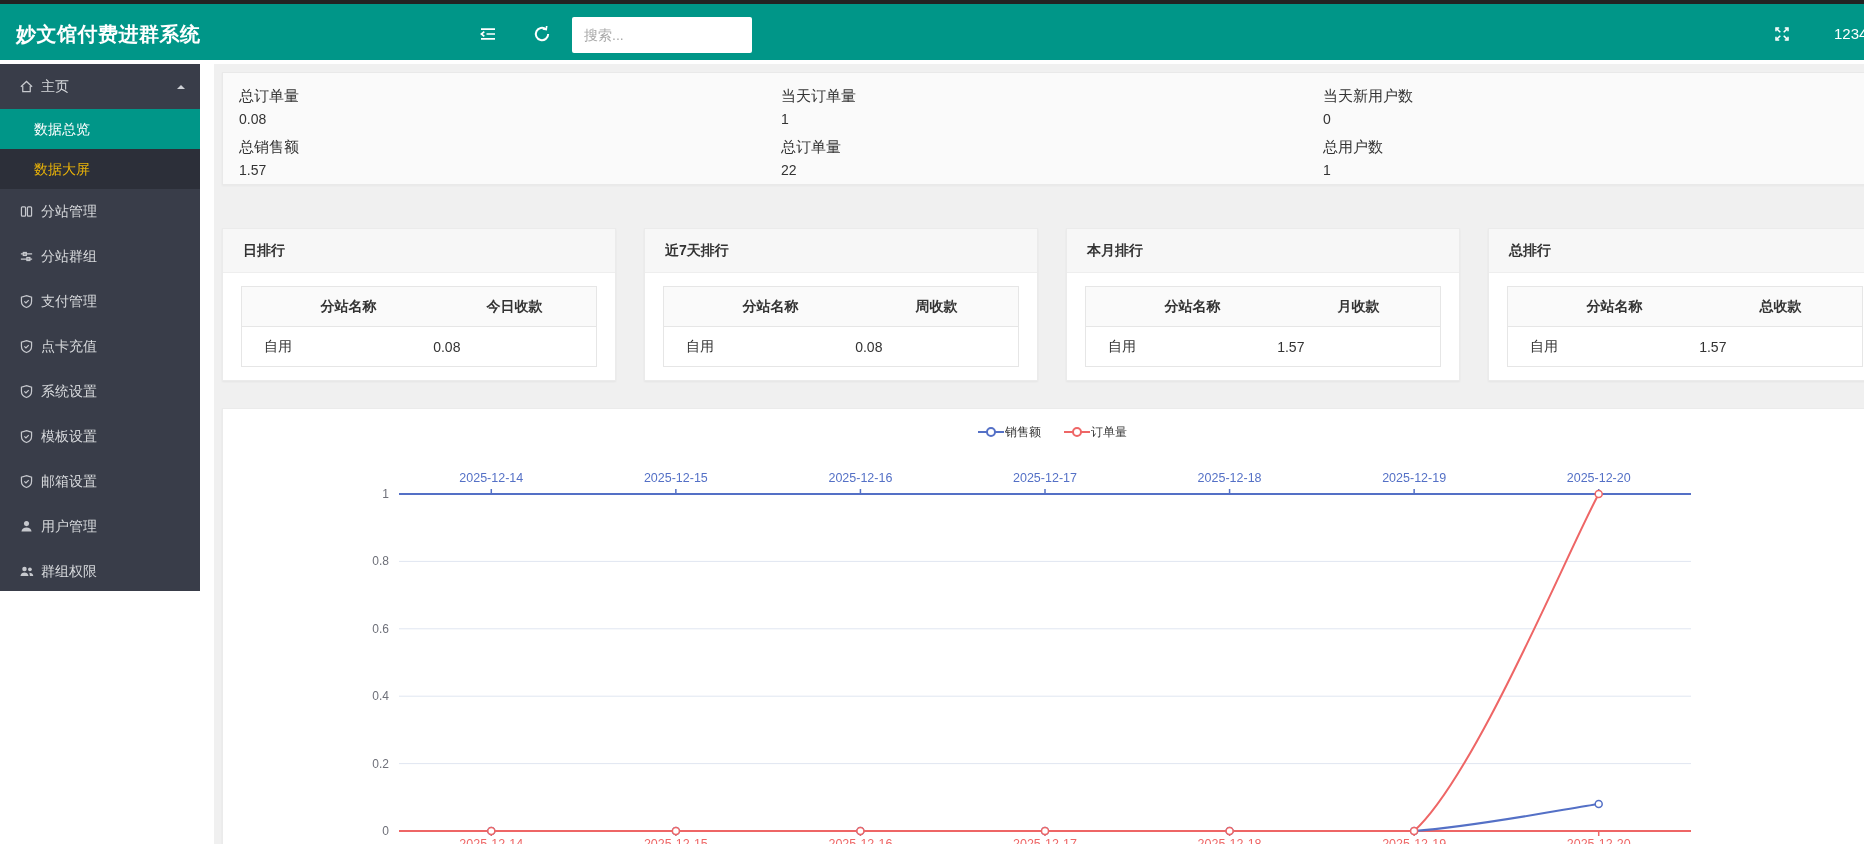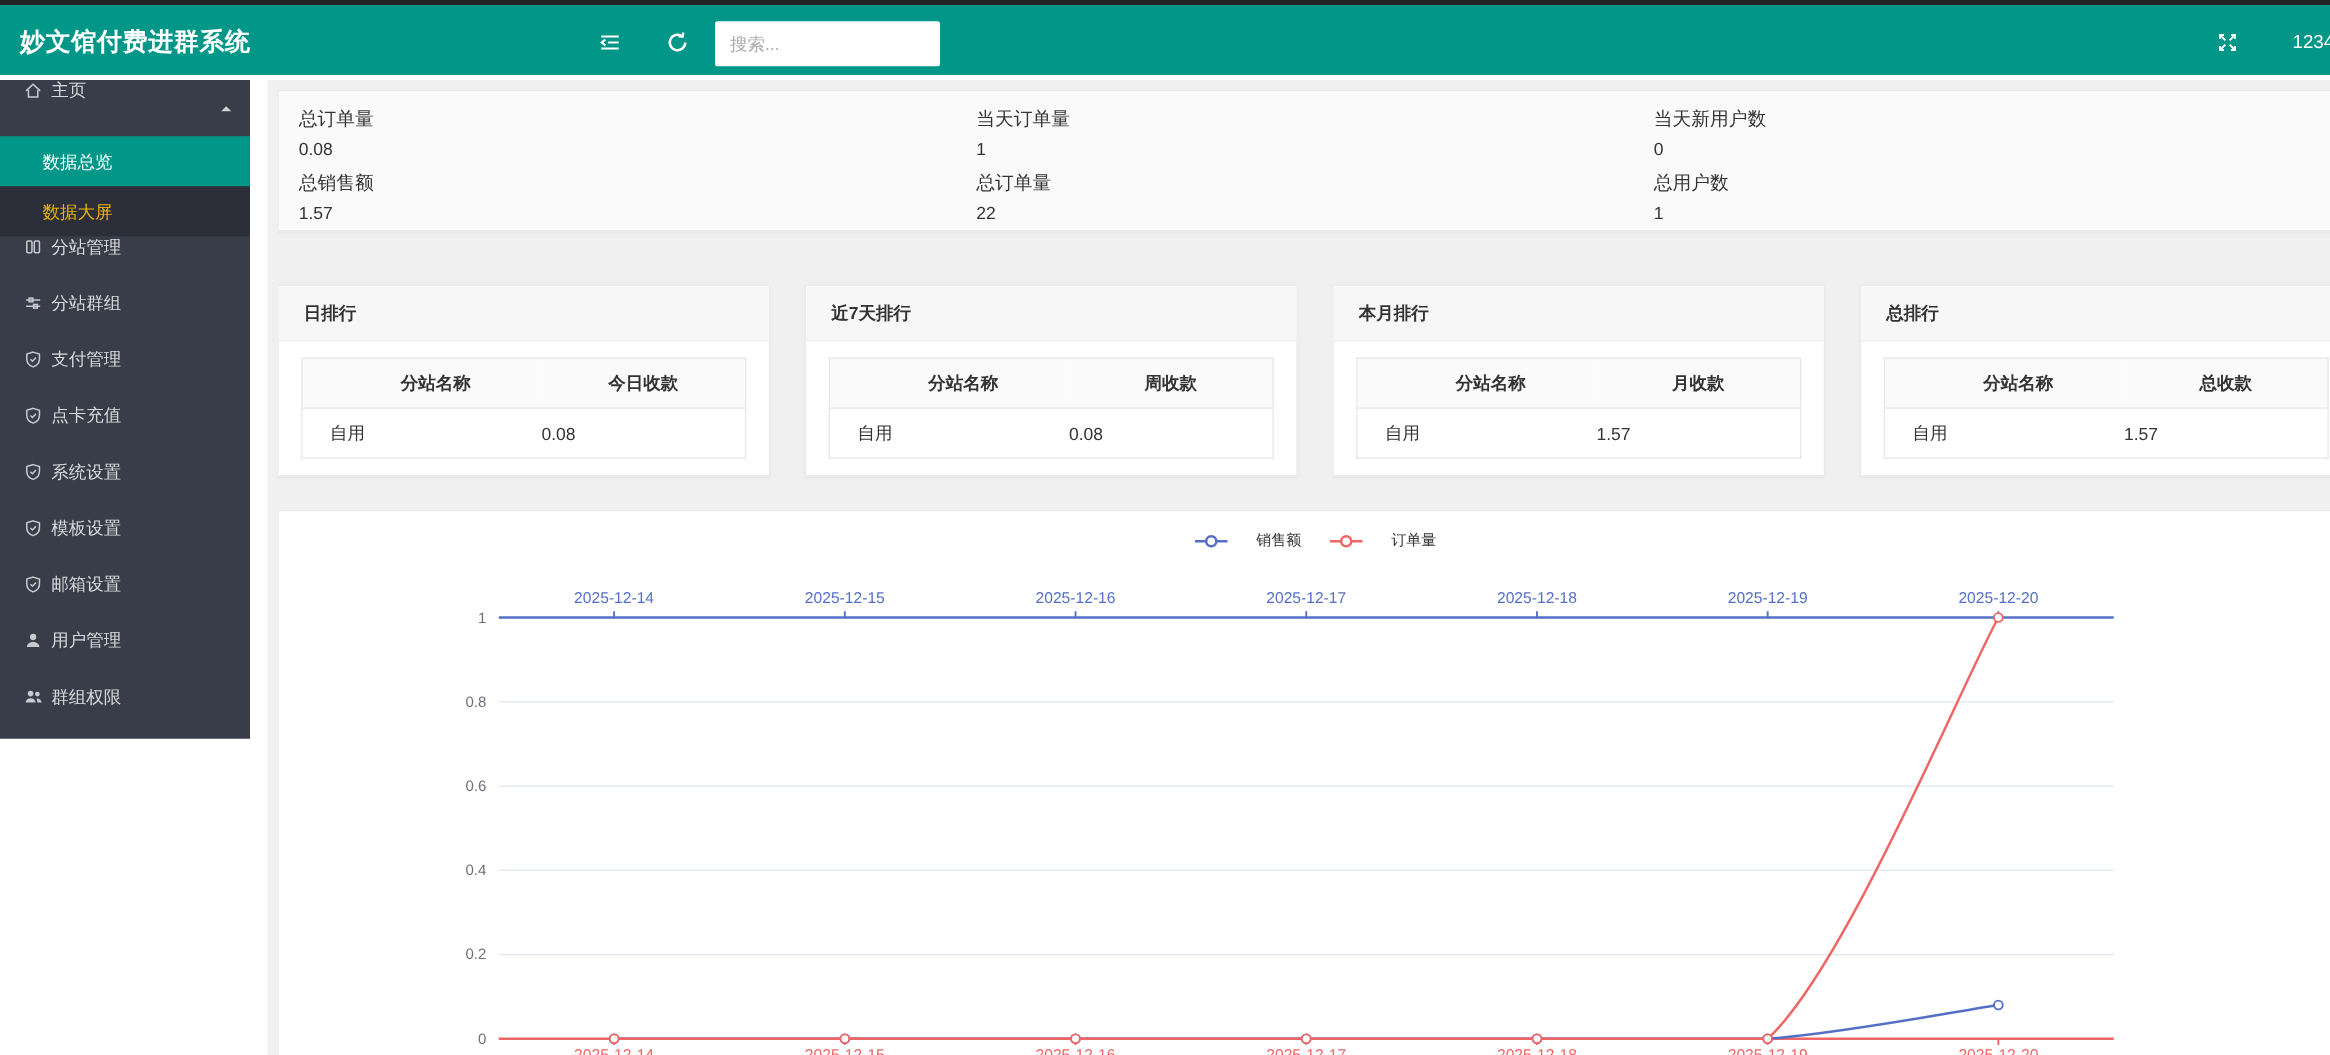--- a/index.html
+++ b/index.html
@@ -19,21 +19,21 @@
   #icon-fullscreen{left:1764px}
   .search-box{position:absolute;left:572px;top:13px;width:180px;height:36px}
   .search-box input{width:100%;height:100%;border:none;border-radius:2px;padding:12px 12px;
     font-size:14px;color:#333;outline:none;background:#fff;font-family:inherit}
   .search-box input::placeholder{color:#a9a9a9}
   .username{position:absolute;left:1834px;top:0;height:60px;line-height:60px;color:#fff;
     font-size:15px;cursor:pointer;white-space:nowrap}
 
   
   .sidebar{position:absolute;left:0;top:64px;width:200px;height:527px;background:var(--sidebar);z-index:4}
-  .side-item{height:45px;display:flex;align-items:flex-start;padding-left:18px;color:#d8dadd;
+  .side-item{height:45px;display:flex;align-items:center;padding-left:18px;color:#d8dadd;
     font-size:14px;cursor:pointer;position:relative;white-space:nowrap}
   .si-icon{width:17px;height:17px;display:flex;align-items:center;justify-content:center;color:#c7c9ce}
   .si-label{padding-left:6px}
   .side-caret{position:absolute;right:14px;top:50%;transform:translateY(-50%);color:#cfd1d6;line-height:0}
   .sub-item{height:40px;line-height:40px;padding-left:34px;font-size:14px;color:#eab308;
     background:rgba(0,0,0,.22);cursor:pointer;white-space:nowrap}
   .sub-item.active{background:var(--teal);color:#fff}
 
   
   .main{position:absolute;left:200px;top:64px;width:1664px;height:780px;background:#fff}
@@ -56,21 +56,21 @@
   .rank-table th{background:#fafafa;font-weight:bold;text-align:center;height:40px;
     border-bottom:1px solid #e6e6e6}
   .rank-table td{height:40px;background:#fff}
   .rank-col1{width:54%;padding-left:22px}
   .rank-col2{width:46%}
 
   .chart-card{position:absolute;left:22px;top:344px;width:1660px;height:450px;background:#fff;
     border:1px solid #ebebeb;box-shadow:0 1px 2px rgba(0,0,0,.05)}
   .legend{position:absolute;left:0;top:16px;width:100%;display:flex;justify-content:center;
     gap:22px;z-index:2}
-  .legend-item{display:flex;align-items:flex-end;gap:22px;font-size:12px;color:#333;cursor:pointer}
+  .legend-item{display:flex;align-items:center;gap:0;font-size:12px;color:#333;cursor:pointer}
   .legend-item span{line-height:0}
   .legend-label{line-height:14px !important}
   #chart-svg{position:absolute;left:0;top:0;display:block}
   svg{display:block}
 </style>
 </head>
 <body>
 
 <div class="top-strip"></div>
 

